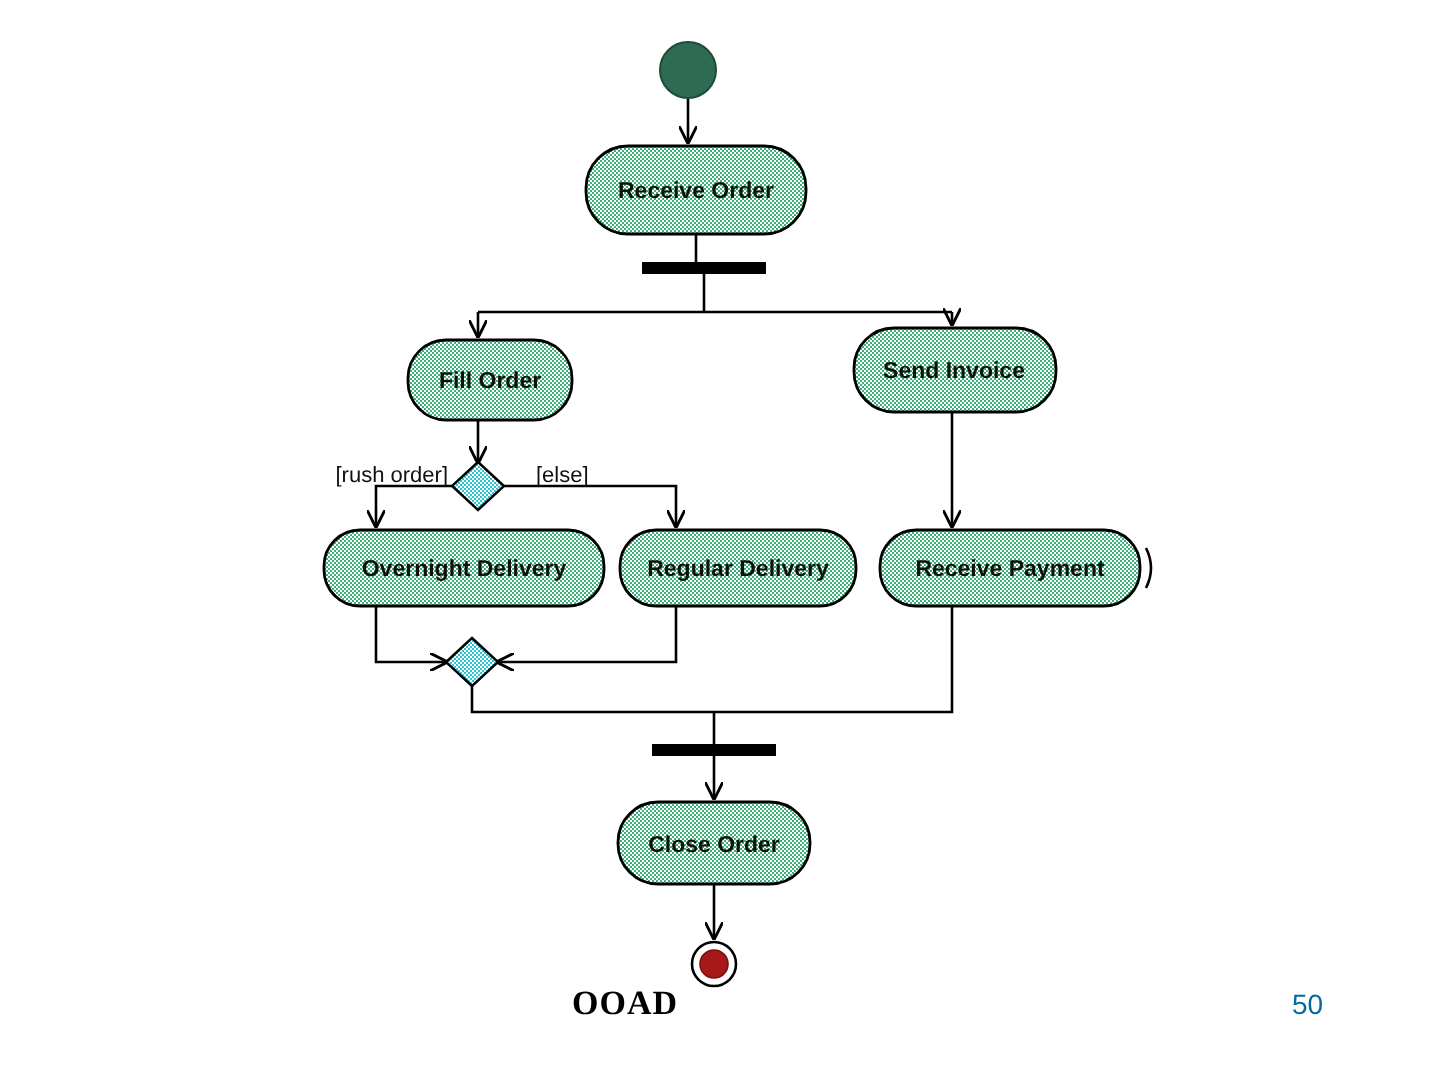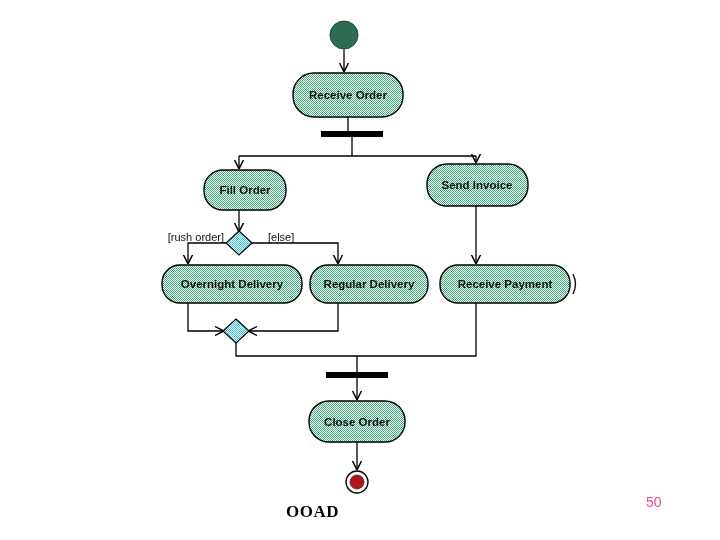--- a/index.html
+++ b/index.html
@@ -60,29 +60,28 @@
     position: absolute;
     left: 0;
     top: 492px;
     width: 593px;
     text-align: center;
     font-family: "Liberation Serif", serif;
     font-size: 17px;
     font-weight: bold;
     color: #000000;
     letter-spacing: 0.5px;
-    margin-top: 10px;
   }
   #page-number {
     position: absolute;
     left: 630px;
     top: 494px;
     font-family: "Liberation Sans", sans-serif;
     font-size: 14px;
-    color: #ec4899;
+    color: #0369a1;
   }
 </style>
 </head>
 <body>
 
 <div id="slide">
 
   <div id="diagram-canvas">
     <svg id="diagram-svg" viewBox="0 0 720 500" xmlns="http://www.w3.org/2000/svg">
 

